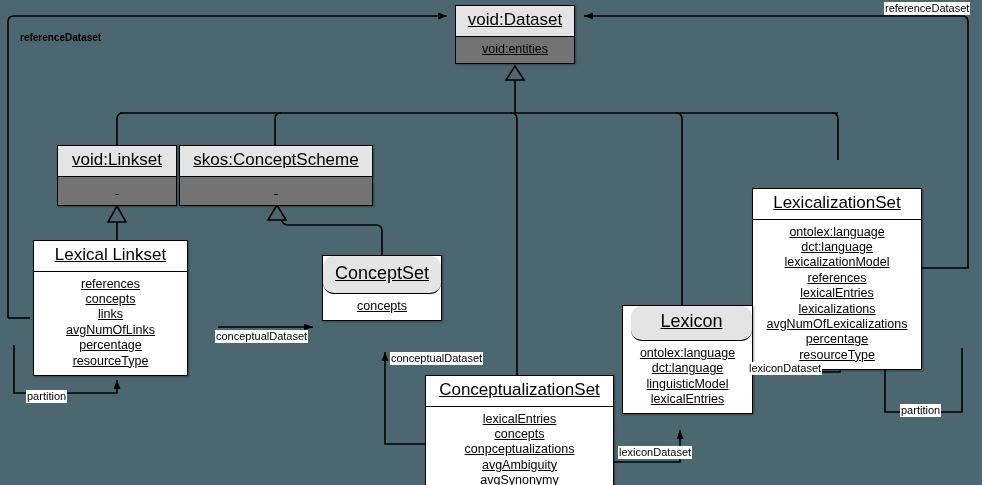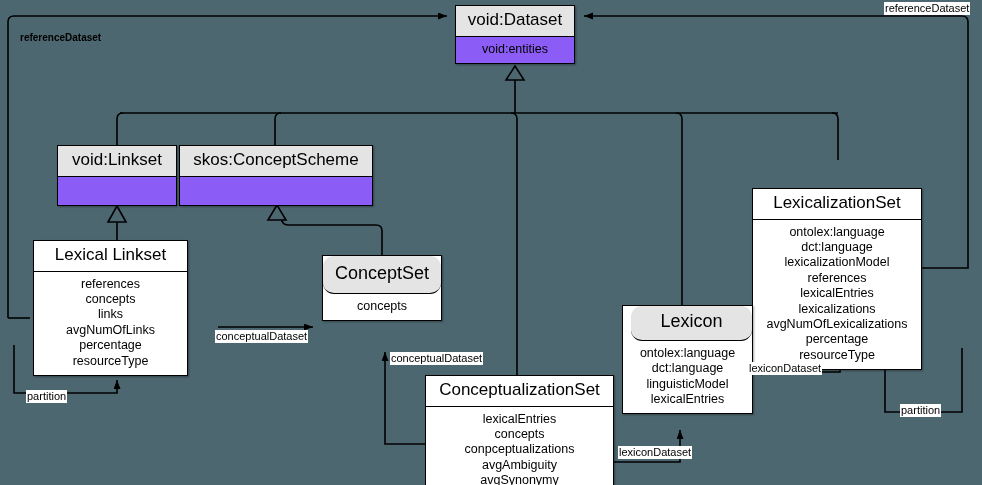--- a/index.html
+++ b/index.html
@@ -12,41 +12,42 @@
   }
   #canvas{position:absolute;left:0;top:0;width:982px;height:485px;}
   #edges{position:absolute;left:0;top:0;width:982px;height:485px;}
 
   .uml{
     position:absolute;
     background:#ffffff;
     border:1px solid #000;
     box-sizing:border-box;
     box-shadow:1px 1px 2px rgba(0,0,0,.35);
+    text-decoration:underline;
   }
   .uml .title{
     text-align:center;
     padding:5px 6px 6px;
     font-size:17px;
     color:#000;
     border-bottom:1px solid #000;
     line-height:1.1;
   }
   .uml .attrs{
     text-align:center;
     padding:5px 6px 6px;
     font-size:12.5px;
     color:#000;
     line-height:1.23;
   }
   .uml .attrs div{white-space:nowrap;}
   
   .grey{background:#e4e4e4;}
   .grey .title{background:#e4e4e4;}
-  .grey .attrs{background:#8b5cf6;text-align:center;}
+  .grey .attrs{background:#737373;text-align:center;}
   
   .greyhead .title{background:#e4e4e4;border-radius:11px;}
   .greyhead .attrs{background:#ffffff;}
 
   .edge-label{
     position:absolute;
     background:#ffffff;
     color:#000;
     font-size:11px;
     line-height:13px;

